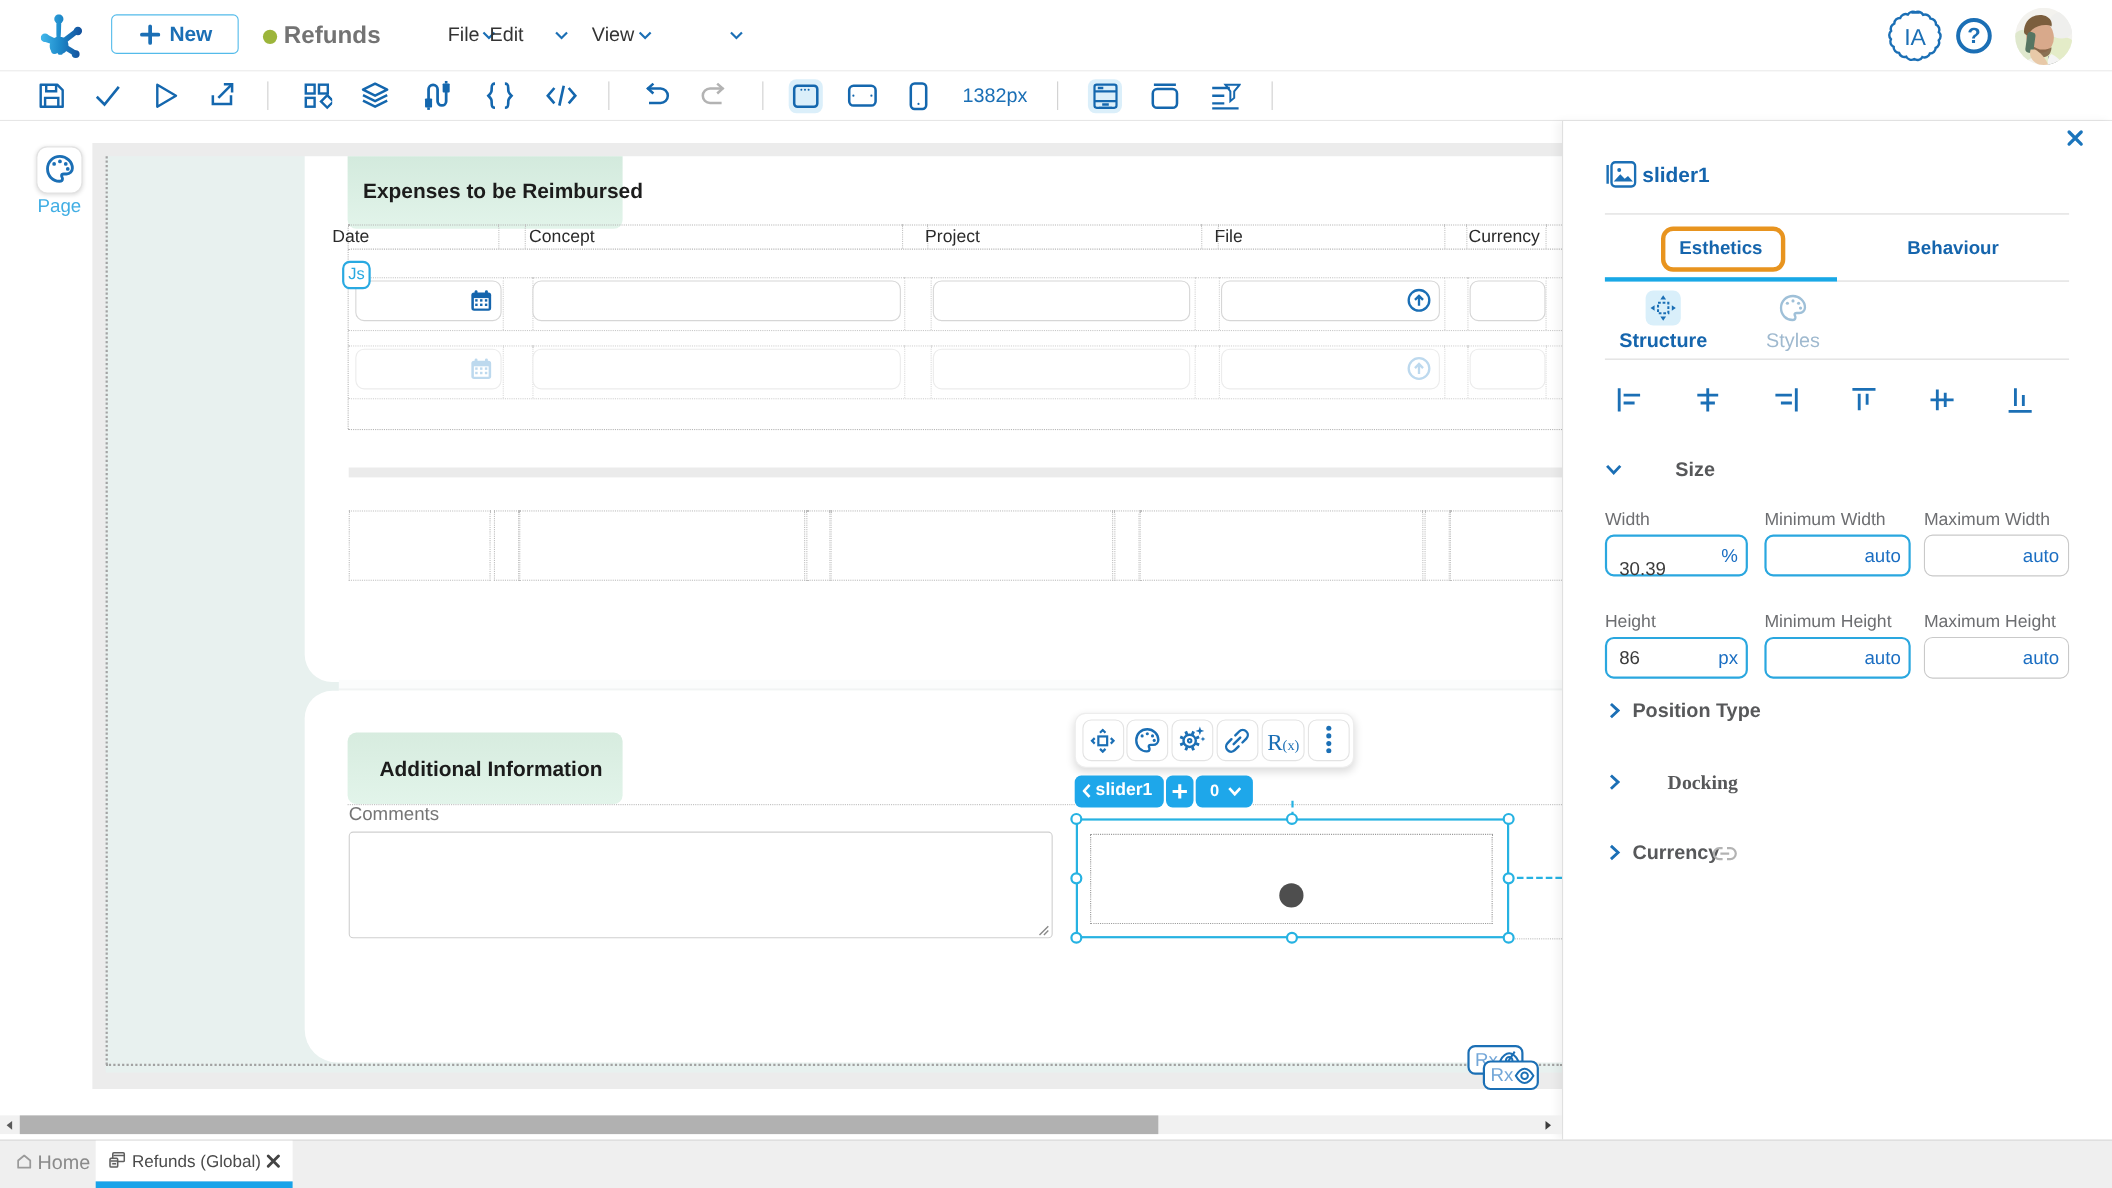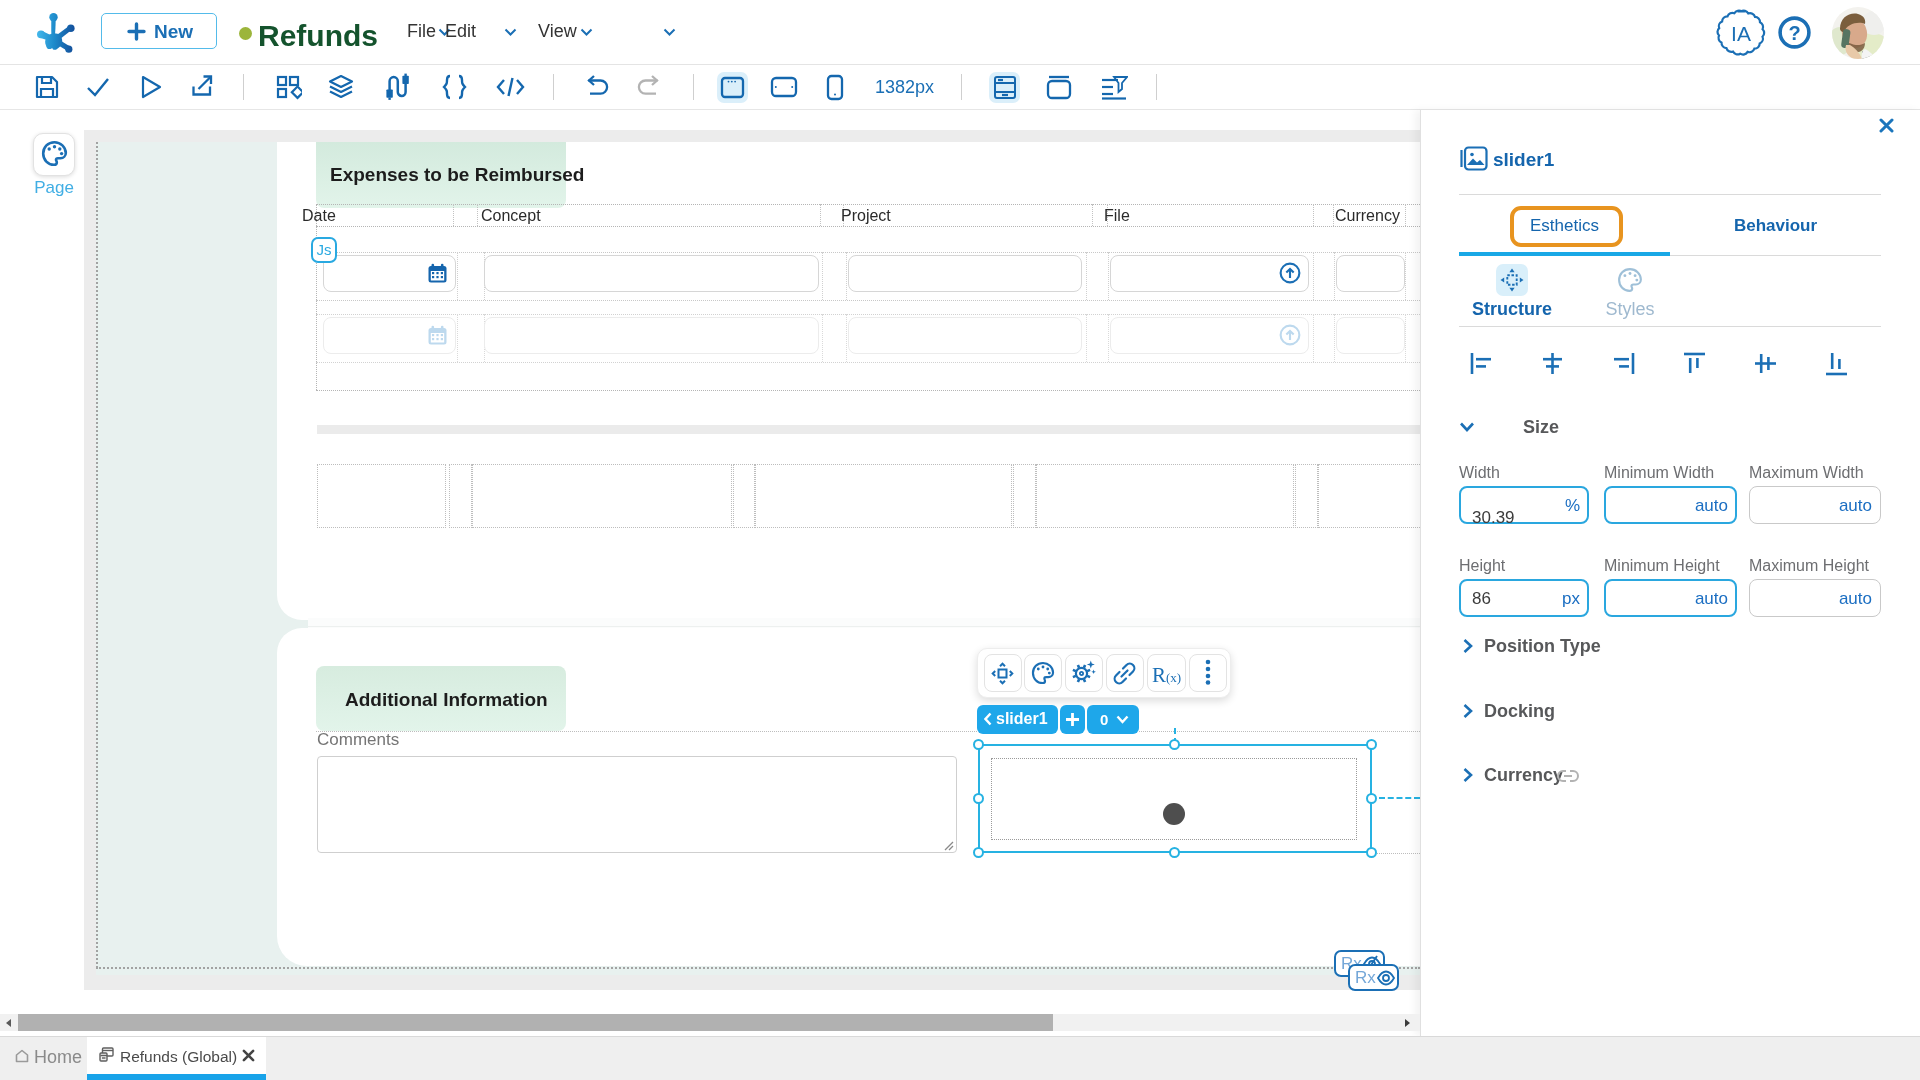--- a/index.html
+++ b/index.html
@@ -48,21 +48,21 @@
       </g>
     </svg>
 
     <div class="abs" style="left:101px;top:13px;width:116px;height:36px;border:1.6px solid #53bbea;border-radius:5px;box-sizing:border-box;"></div>
     <svg class="abs" style="left:127px;top:22px;" width="19" height="19" viewBox="0 0 19 19">
         <path d="M9.5 2 V17 M2 9.5 H17" stroke="#1b6fb5" stroke-width="3.4" stroke-linecap="round"></path>
       </svg>
     <div class="abs" style="left:154px;top:21px;font-size:19px;font-weight:bold;color:#1b6fb5;">New</div>
 
     <div class="abs" style="left:239px;top:27px;width:13px;height:13px;border-radius:50%;background:#9cb53b;"></div>
-    <div class="abs" style="left:258px;top:19px;font-size:30px;font-weight:bold;color:#14532d;">Refunds</div>
+    <div class="abs" style="left:258px;top:19px;font-size:22px;font-weight:bold;color:#737373;">Refunds</div>
 
     <div class="abs menu-item" style="left:407px;top:21px;font-size:18px;color:#333;">File</div>
     <svg class="abs" style="left:438px;top:28px;" width="13" height="9" viewBox="0 0 13 9">
         <path d="M1.5 1.5 L6.5 6.5 L11.5 1.5" fill="none" stroke="#1b6fb5" stroke-width="2"></path>
       </svg>
     <div class="abs menu-item" style="left:445px;top:21px;font-size:18px;color:#333;">Edit</div>
     <svg class="abs" style="left:504px;top:28px;" width="13" height="9" viewBox="0 0 13 9">
         <path d="M1.5 1.5 L6.5 6.5 L11.5 1.5" fill="none" stroke="#1b6fb5" stroke-width="2"></path>
       </svg>
     <div class="abs menu-item" style="left:538px;top:21px;font-size:18px;color:#333;">View</div>
@@ -506,21 +506,21 @@
         <path d="M3.5 5 V22"></path>
         <rect x="7" y="2.5" width="21.5" height="22" rx="3.5"></rect>
       </g>
       <circle cx="14" cy="9.5" r="1.8" fill="#1b6fb5"></circle>
       <path d="M9 20 L15 13.5 L19 17.5 L22 15 L26.5 20 Z" fill="#1b6fb5"></path>
     </svg>
   <div class="abs" style="left:1493px;top:149px;font-size:19px;font-weight:bold;color:#1565ad;">slider1</div>
   <div class="abs" style="left:1459px;top:194px;width:422px;height:1px;background:#dadada;"></div>
 
   <div class="abs" style="left:1510px;top:206px;width:113px;height:41px;border:4px solid #e8941f;border-radius:11px;box-sizing:border-box;"></div>
-  <div class="abs" style="left:1459px;top:216px;width:211px;text-align:center;font-size:17px;font-weight:normal;color:#1565ad;">Esthetics</div>
+  <div class="abs" style="left:1459px;top:216px;width:211px;text-align:center;font-size:17px;font-weight:bold;color:#1565ad;">Esthetics</div>
   <div class="abs" style="left:1670px;top:216px;width:211px;text-align:center;font-size:17px;font-weight:bold;color:#1565ad;">Behaviour</div>
   <div class="abs" style="left:1459px;top:252px;width:211px;height:4px;background:#19a8e6;"></div>
   <div class="abs" style="left:1670px;top:255px;width:211px;height:1px;background:#dadada;"></div>
 
   <div class="abs" style="left:1496px;top:264px;width:32px;height:32px;background:#d9effa;border-radius:7px;"></div>
   <svg class="abs" style="left:1500px;top:268px;" width="24" height="24" viewBox="0 0 23 23">
       <g stroke="#1b6fb5" fill="none" stroke-width="1.8">
         <rect x="7" y="7" width="9" height="9" stroke-dasharray="2.4 1.6"></rect>
       </g>
       <g fill="#1b6fb5">
@@ -609,21 +609,21 @@
   <div class="abs pinput" style="left:1749px;top:579px;width:132px;height:38px;border:1.5px solid #c9c9c9;"></div>
   <div class="abs" style="left:1824px;top:589px;width:48px;text-align:right;font-size:17px;color:#1b6ec2;">auto</div>
 
   <svg class="abs" style="left:1462px;top:638px;" width="12" height="16" viewBox="0 0 12 16">
       <path d="M2.5 2 L9 8 L2.5 14" fill="none" stroke="#1b6fb5" stroke-width="2.6"></path>
     </svg>
   <div class="abs sechdr" style="left:1484px;top:636px;">Position Type</div>
   <svg class="abs" style="left:1462px;top:703px;" width="12" height="16" viewBox="0 0 12 16">
       <path d="M2.5 2 L9 8 L2.5 14" fill="none" stroke="#1b6fb5" stroke-width="2.6"></path>
     </svg>
-  <div class="abs sechdr" style="left:1484px;top:701px;">Docking</div>
+  <div class="abs sechdr" style="left:1516px;top:701px;font-family:Liberation Serif, serif;">Docking</div>
   <svg class="abs" style="left:1462px;top:767px;" width="12" height="16" viewBox="0 0 12 16">
       <path d="M2.5 2 L9 8 L2.5 14" fill="none" stroke="#1b6fb5" stroke-width="2.6"></path>
     </svg>
   <div class="abs sechdr" style="left:1484px;top:765px;">Currency</div>
   <svg class="abs" style="left:1556px;top:766px;" width="24" height="20" viewBox="0 0 24 20">
       <g fill="none" stroke="#b3b3b3" stroke-width="2">
         <path d="M10 5 H7 A5 5 0 0 0 7 15 H10"></path>
         <path d="M14 5 H17 A5 5 0 0 1 17 15 H14"></path>
         <path d="M8 10 H16"></path>
       </g>

